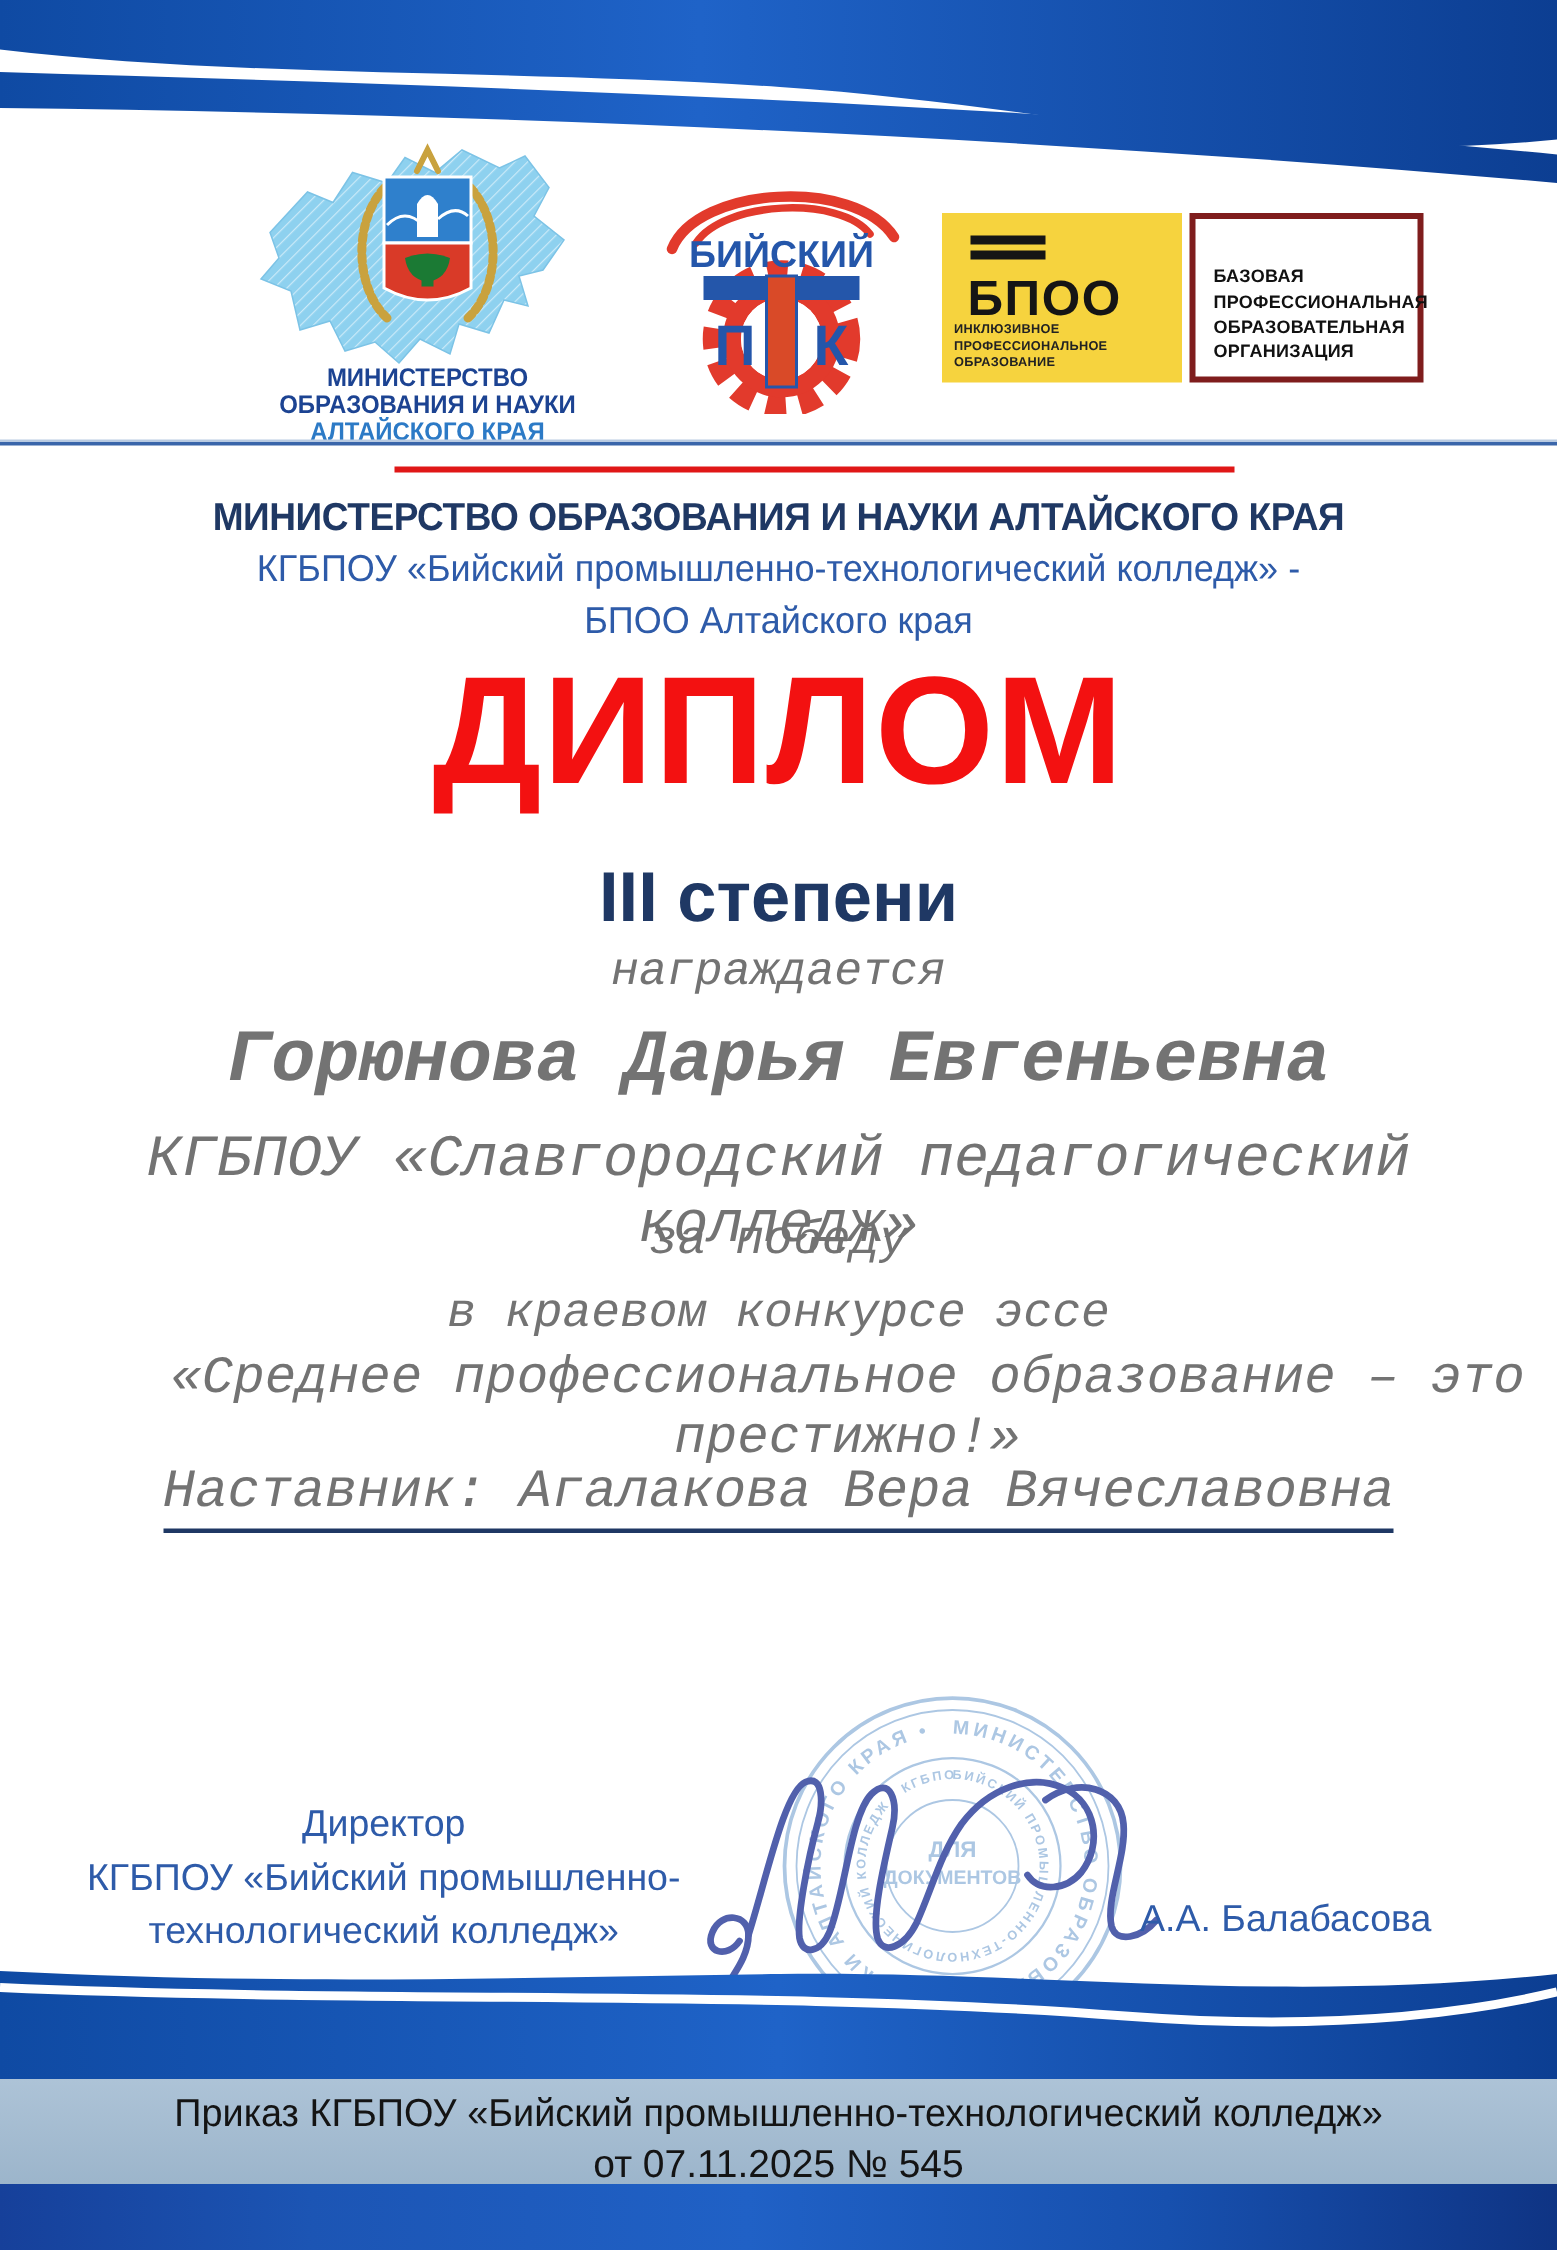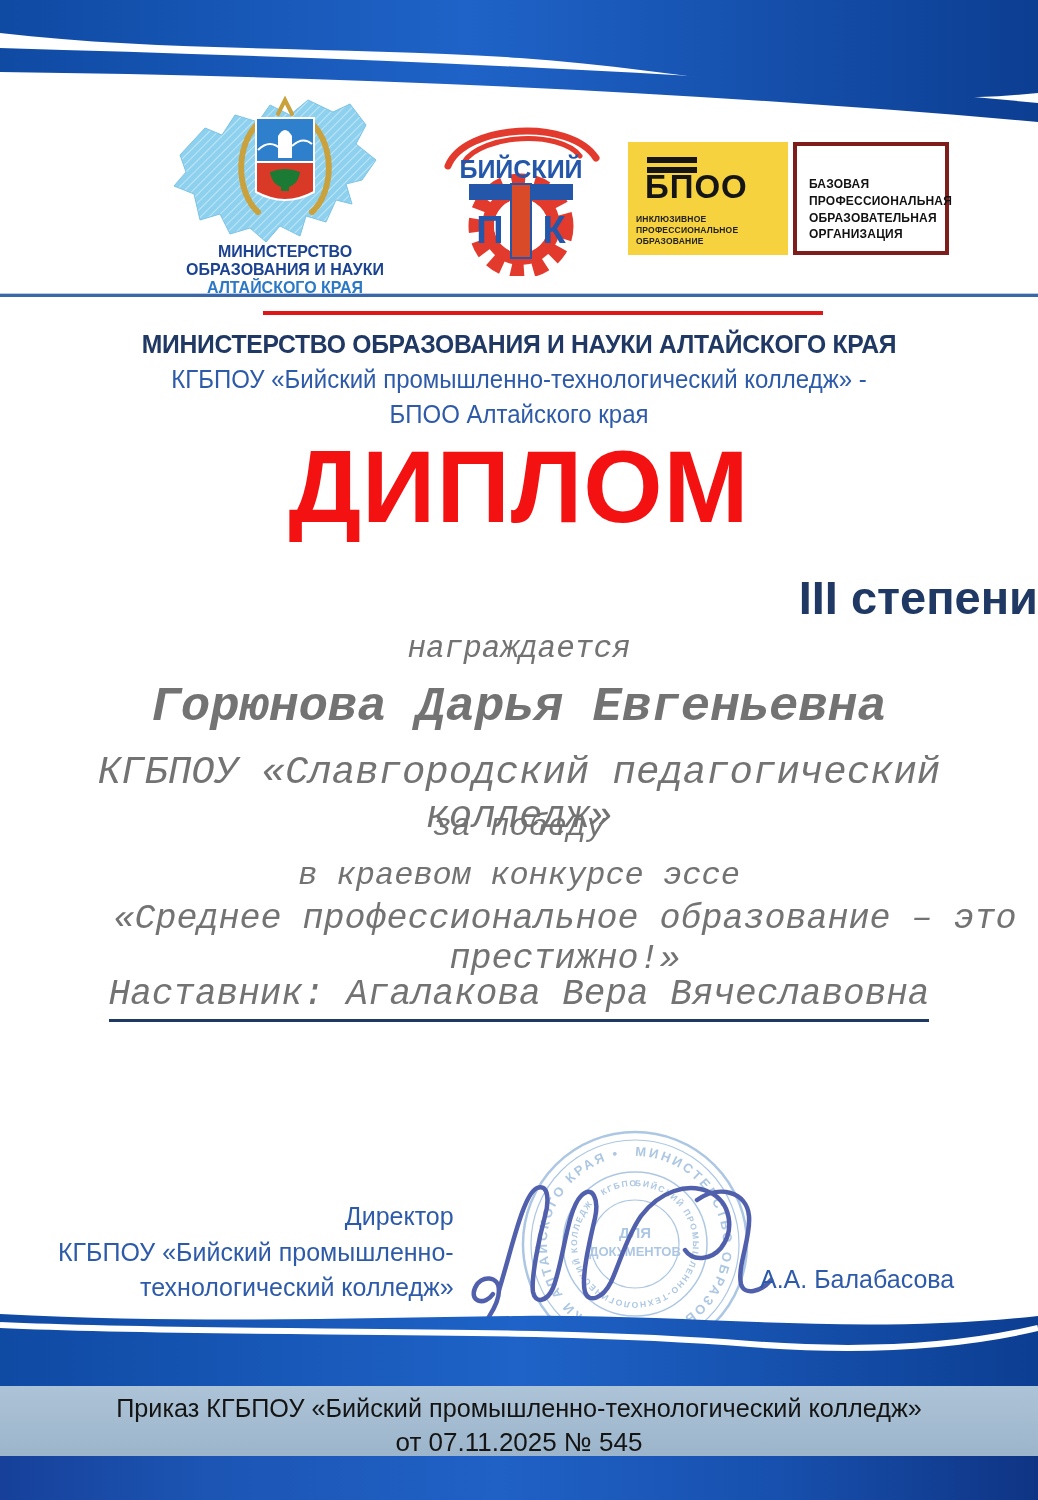--- a/index.html
+++ b/index.html
@@ -19,21 +19,21 @@
   .ministry-text{position:absolute;left:0;top:163px;width:270px;text-align:center;
     font-weight:bold;font-size:17px;line-height:1.06;color:#1c4392;transform:scaleX(.94);}
   .ministry-text .l3{color:#2c7ac6;}
 
   .ptk-logo{left:430px;top:106px;width:182px;height:170px;}
 
   .bpoo-logo{left:628px;top:142px;width:322px;height:113px;display:flex;}
   .bpoo-yellow{position:relative;width:160px;height:113px;background:#f6d33e;}
   .bpoo-bars{position:absolute;left:19px;top:15px;width:50px;}
   .bpoo-bars div{height:6px;background:#151515;margin-bottom:4px;}
-  .bpoo-abbr{position:absolute;left:17px;top:26px;font-size:33px;font-weight:900;
+  .bpoo-abbr{position:absolute;left:17px;top:38px;font-size:33px;font-weight:900;
     letter-spacing:1px;color:#151515;font-family:"Liberation Sans",sans-serif;text-align:right;}
   .bpoo-sub{position:absolute;left:8px;top:72px;font-size:8.5px;font-weight:bold;
     line-height:1.3;color:#222;text-align:left;letter-spacing:.2px;}
   .bpoo-white{position:relative;width:148px;height:105px;background:#fff;
     border:4px solid #7f1d1d;margin-left:5px;}
   .bpoo-right-text{position:absolute;left:12px;top:30px;font-size:12px;font-weight:bold;
     line-height:1.4;color:#111;text-align:left;letter-spacing:.2px;}
 
   
   .thin-rule{left:0;top:293px;width:1038px;height:4px;
@@ -42,33 +42,33 @@
 
   
   .h-ministry{top:329px;font-size:26px;font-weight:bold;color:#1f3864;
     transform:scaleX(.95);letter-spacing:-.3px;}
   .h-college1{top:365px;font-size:25px;color:#2e5ba9;transform:scaleX(.96);}
   .h-college2{top:400px;font-size:25px;color:#2e5ba9;transform:scaleX(.96);}
 
   
   .t-diplom{top:434px;font-size:102px;font-weight:bold;color:#f31111;
     letter-spacing:1px;line-height:1.04;}
-  .t-degree{top:570px;font-size:47px;font-weight:bold;color:#1f3864;text-align:right;}
+  .t-degree{top:570px;font-size:47px;font-weight:bold;color:#1f3864;}
   .serif{font-family:Liberation Mono, monospace;font-style:italic;color:#737373;}
   .t-награжд{top:631px;font-size:31px;}
   .t-recipient{top:679px;font-size:49px;font-weight:bold;}
   .t-org{top:751px;font-size:39px;}
   .t-forwin{top:808px;font-size:32px;}
   .t-contest{top:857px;font-size:32px;}
   .t-title{top:899px;font-size:35px;padding-left:46px;}
   .t-mentor{top:974px;font-size:36px;}
   .t-mentor span{border-bottom:3px solid #1f3864;padding-bottom:4px;}
 
   
-  .director{left:58px;top:1199px;font-size:25px;color:#2e5ba9;line-height:1.42;text-align:right;}
+  .director{left:58px;top:1199px;font-size:25px;color:#2e5ba9;line-height:1.42;text-align:center;}
   .dname{left:760px;top:1265px;font-size:25px;color:#2e5ba9;text-align:left;}
   .stamp{left:470px;top:1112px;}
 
   
   .bottom-wave{left:0;top:1298px;}
   .footer-strip{left:0;top:1386px;width:1038px;height:70px;
     background:linear-gradient(#adc3d7,#9cb5cb);}
   .f1{top:1393px;font-size:26px;color:#141414;transform:scaleX(.97);}
   .f2{top:1427px;font-size:26px;color:#141414;}
   .footer-blue{left:0;top:1456px;width:1038px;height:44px;

